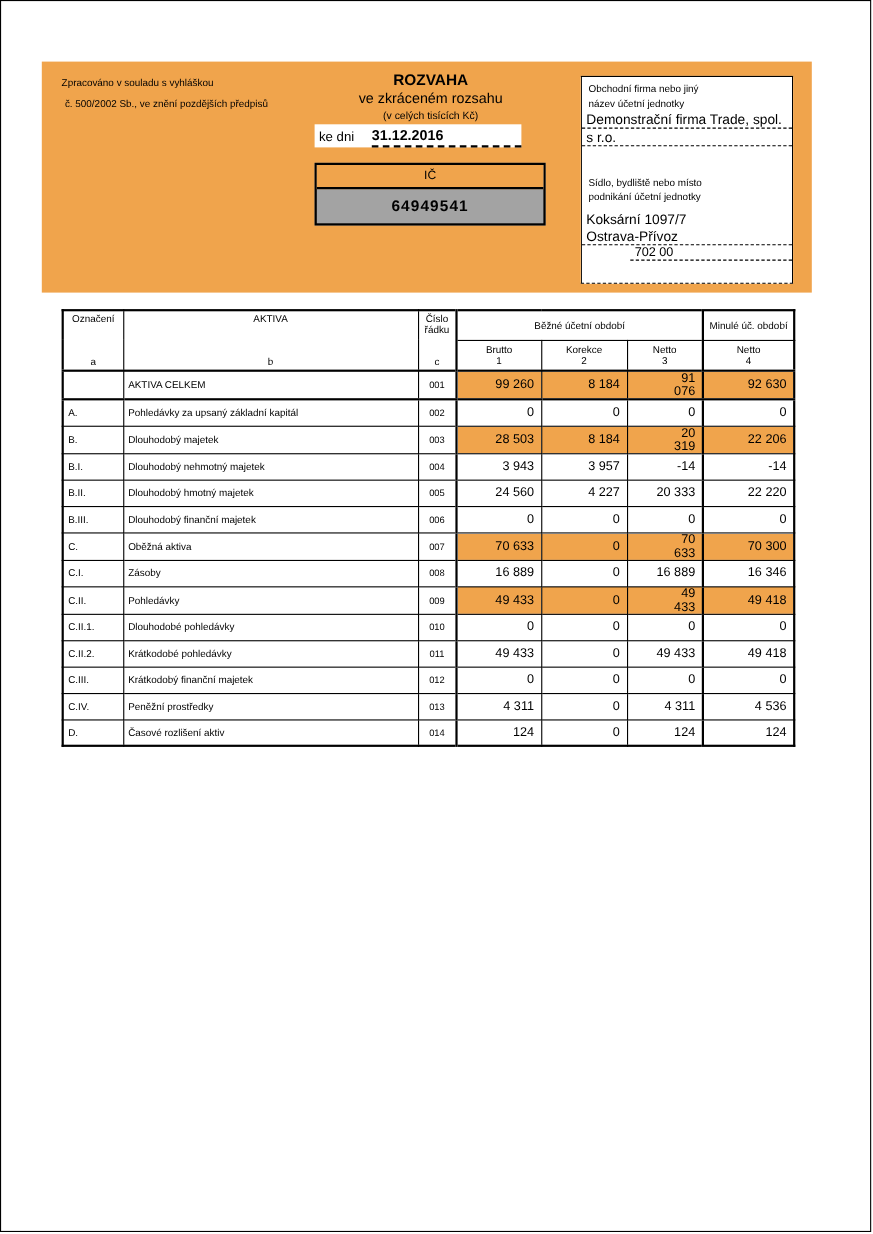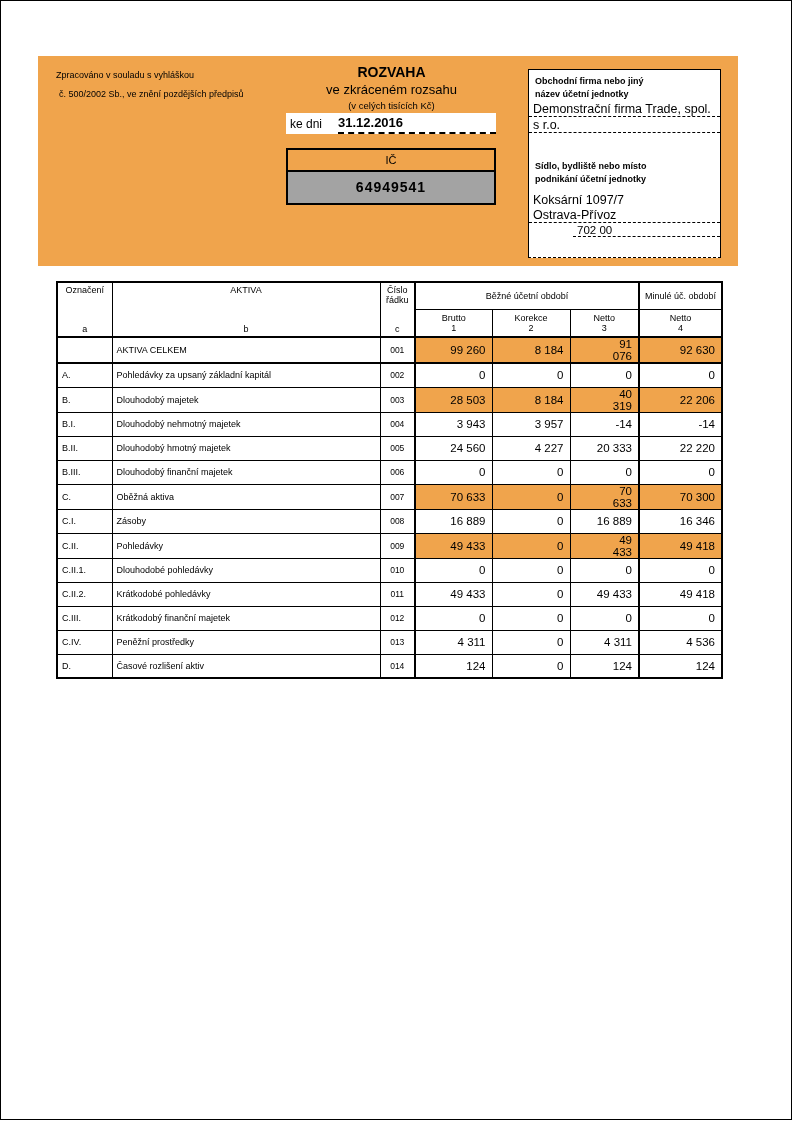--- a/index.html
+++ b/index.html
@@ -9,30 +9,30 @@
 
   
   .orange-block { position:absolute; left:37px; top:55px; width:700px; height:210px; background:var(--accent); }
   .proc-note { position:absolute; left:18px; top:10px; font-size:9px; line-height:19px; }
   .proc-note .l2 { padding-left:3px; }
   .title-block { position:absolute; left:211px; top:8px; width:285px; text-align:center; }
   .title-block .t1 { font-size:14px; font-weight:bold; }
   .title-block .t2 { font-size:13px; font-weight:normal; margin-top:2px; }
   .title-block .t3 { font-size:9.5px; margin-top:3px; }
 
-  .kedni-strip { position:absolute; left:248px; top:57px; width:210px; height:21px; background:#fff; display:flex; align-items:stretch; }
+  .kedni-strip { position:absolute; left:248px; top:57px; width:188px; height:21px; background:#fff; display:flex; align-items:stretch; }
   .kedni-strip .lbl { font-size:12px; width:52px; padding-left:4px; display:flex; align-items:center; }
   .kedni-strip .val { flex:1; font-size:13px; font-weight:bold; border-bottom:2px dashed #000; display:flex; align-items:center; }
 
   .ic-box { position:absolute; left:248px; top:92px; width:210px; height:57px; border:2px solid #000; background:#a3a3a3; }
   .ic-head { height:22px; background:var(--accent); border-bottom:2px solid #000; text-align:center; font-size:11px; line-height:21px; }
   .ic-val  { height:31px; text-align:center; font-size:14px; font-weight:bold; line-height:31px; letter-spacing:1px; }
 
   .company-box { position:absolute; left:490px; top:13px; width:193px; height:189px; background:#fff; border:1px solid #000; border-bottom:1px dashed #000; }
-  .company-box .cap { font-size:9px; line-height:13px; padding:5px 6px 0;font-weight:bold; }
+  .company-box .cap { font-size:9px; line-height:13px; padding:5px 6px 0; }
   .company-box .big { font-size:12.5px; padding:1px 4px 0; white-space:nowrap; }
   .company-box .dash { border-bottom:1px dashed #000; }
   .company-box .gap20 { height:22px; }
   .company-box .gap6 { height:6px; }
   .company-box .small-big { font-size:11.5px; padding:1px 4px 0;margin-left:44px; }
 
   
   table.balance { position:absolute; left:55px; top:280px; width:665px; border-collapse:collapse; table-layout:fixed; border:2px solid #000; }
   table.balance th, table.balance td { border:1px solid #000; padding:0; overflow:hidden; }
   thead th { font-weight:normal; font-size:9px; vertical-align:middle; text-align:center; }
@@ -172,21 +172,21 @@
       <td class="c-val">0</td>
       <td class="c-val">0</td>
       <td class="c-val thickL">0</td>
     </tr>
         <tr>
       <td class="c-a">B.</td>
       <td class="c-b">Dlouhodobý majetek</td>
       <td class="c-line">003</td>
       <td class="c-val thickL hl">28 503</td>
       <td class="c-val hl">8 184</td>
-      <td class="c-val hl">40 319</td>
+      <td class="c-val hl">20 319</td>
       <td class="c-val thickL hl">22 206</td>
     </tr>
         <tr>
       <td class="c-a">B.I.</td>
       <td class="c-b">Dlouhodobý nehmotný majetek</td>
       <td class="c-line">004</td>
       <td class="c-val thickL">3 943</td>
       <td class="c-val">3 957</td>
       <td class="c-val">-14</td>
       <td class="c-val thickL">-14</td>

